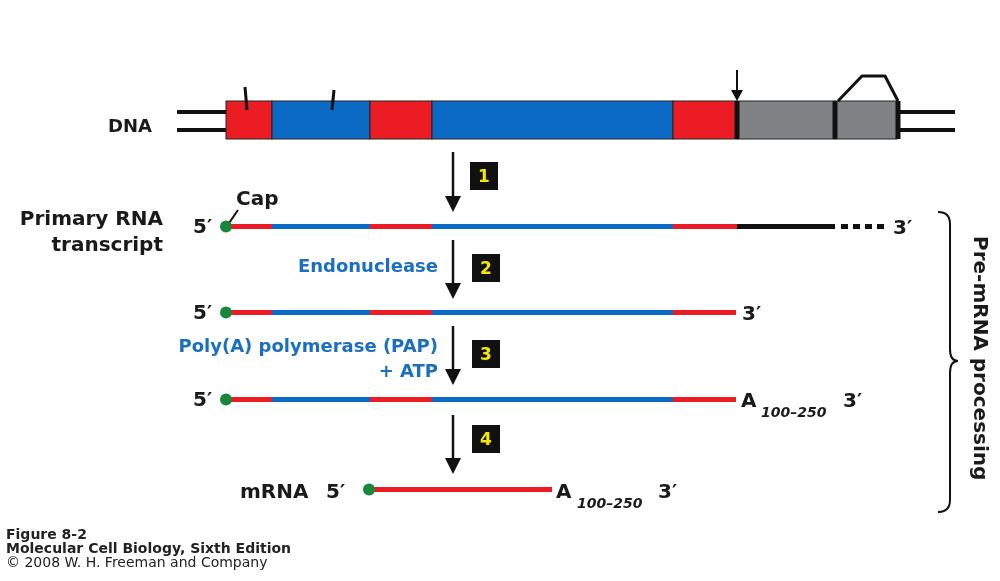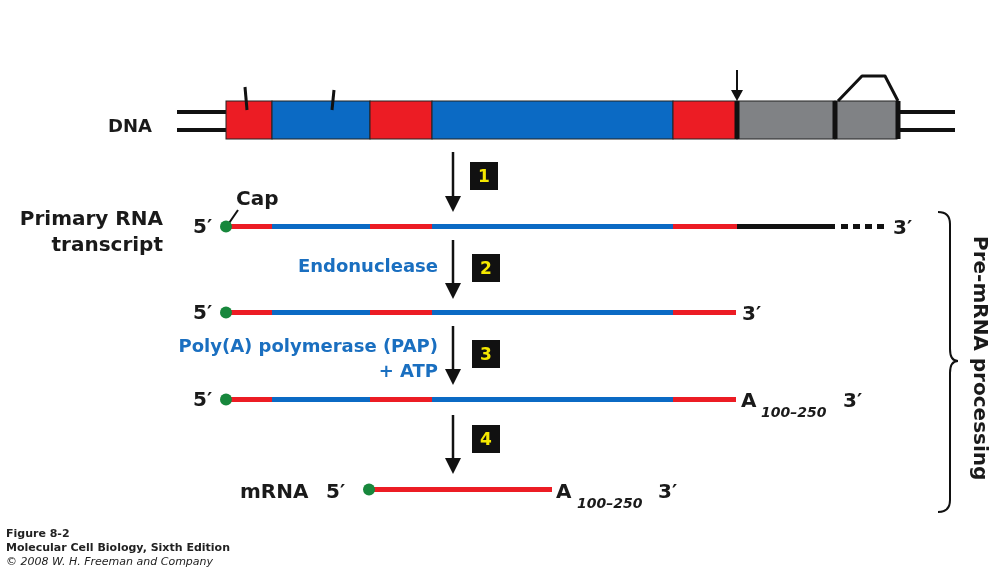--- a/index.html
+++ b/index.html
@@ -1,24 +1,24 @@
 <!DOCTYPE html>
 <html><head>
 <meta charset="utf-8">
 <style>
   html,body{margin:0;padding:0;background:#fff;}
   body{width:1000px;height:581px;position:relative;overflow:hidden;font-family:"DejaVu Sans",sans-serif;}
   svg{position:absolute;left:0;top:0;}
   .lbl{font-family:"DejaVu Sans",sans-serif;font-weight:bold;fill:#1a1a1a;}
   .blue{fill:#1a6fc0;}
   .stepnum{font-family:"DejaVu Sans",sans-serif;font-weight:bold;fill:#f5e800;font-size:17px;}
-  .caption{position:absolute;left:6px;font-family:"DejaVu Sans",sans-serif;color:#222;font-size:11px;line-height:14px;}
+  .caption{position:absolute;left:6px;font-family:"DejaVu Sans",sans-serif;color:#222;font-size:14px;line-height:14px;}
   .cap1{top:527px;font-weight:bold;}
   .cap2{top:541px;font-weight:bold;}
-  .cap3{top:555px;font-style:italic;}
+  .cap3{top:555px;}
 </style>
 </head>
 <body>
 
 <svg width="1000" height="581" viewBox="0 0 1000 581">
 
   <g>
     <text class="lbl" x="108" y="132" font-size="18">DNA</text>
     <line x1="177" y1="112" x2="226" y2="112" stroke="#111" stroke-width="4"></line>
     <line x1="177" y1="130" x2="226" y2="130" stroke="#111" stroke-width="4"></line>

